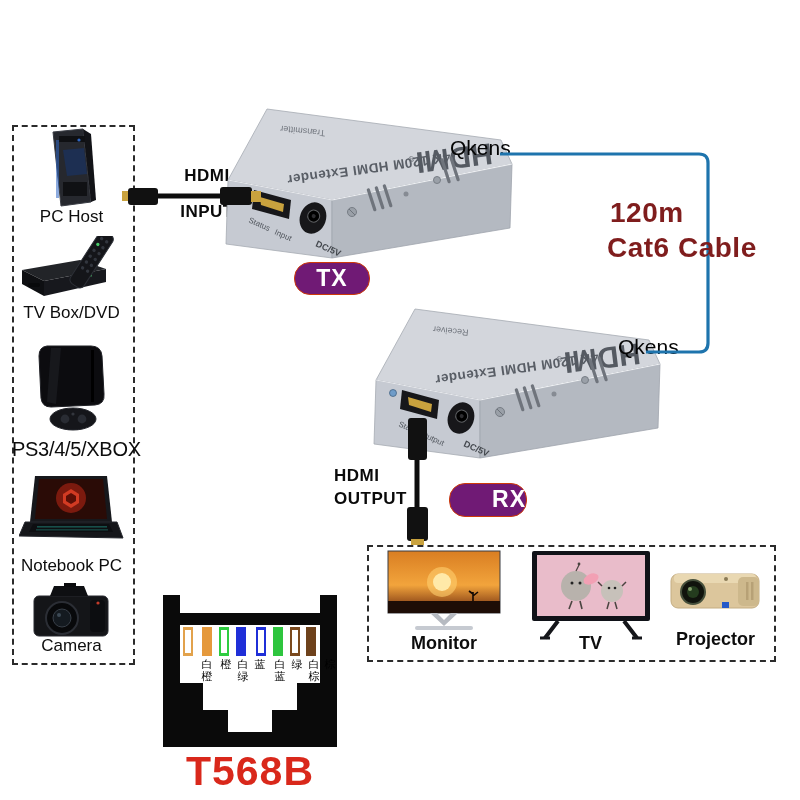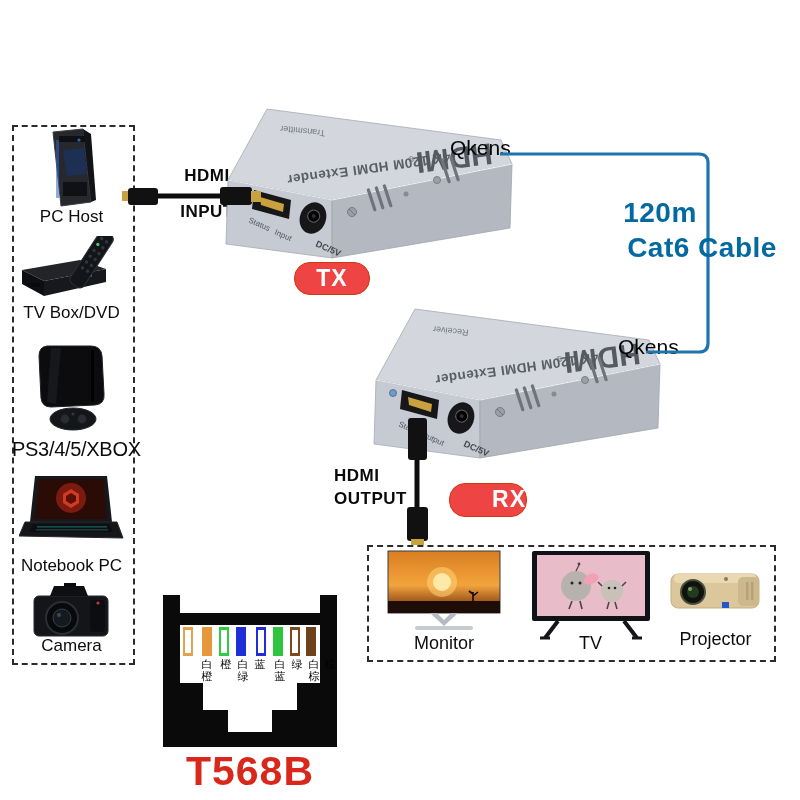--- a/index.html
+++ b/index.html
@@ -1,24 +1,24 @@
 <!DOCTYPE html>
 <html><head>
 <meta charset="utf-8">
 <style>
   html,body{margin:0;padding:0;background:#fff;}
   .canvas{position:relative;width:800px;height:800px;background:#fff;overflow:hidden;
           font-family:"Liberation Sans",sans-serif;color:#111;}
   .abs{position:absolute;}
   .dashed-box{position:absolute;border:2px dashed #2b2b2b;background:#fff;}
   .dev-label{position:absolute;left:12px;width:119px;text-align:center;font-size:17px;color:#0d0d0d;}
-  .out-label{position:absolute;text-align:center;font-size:18px;color:#0d0d0d;}
+  .out-label{position:absolute;text-align:center;font-size:18px;color:#0d0d0d;font-weight:bold;}
   .conn-label{position:absolute;font-weight:bold;font-size:17px;color:#0a0a0a;letter-spacing:.5px;}
-  .cable-text{position:absolute;font-weight:bold;font-size:28px;color:#0369a1;text-align:center;letter-spacing:.5px;}
-  .badge{position:absolute;background:#ef4444;border-radius:16px;color:#fff;font-weight:bold;
+  .cable-text{position:absolute;font-weight:bold;font-size:28px;color:#7f1d1d;text-align:left;letter-spacing:.5px;}
+  .badge{position:absolute;background:#701a75;border-radius:16px;color:#fff;font-weight:bold;
          font-size:23px;text-align:center;letter-spacing:1px;border:1px solid #cf3a0a;}
   .watermark{position:absolute;font-size:21px;color:#050505;}
   .rj45-wrap{position:absolute;left:160px;top:590px;width:180px;height:210px;}
   .wire{position:absolute;top:37px;width:10px;height:29px;}
   .wire-stripe{position:absolute;left:2px;top:3px;width:6px;height:23px;background:#fff;}
   .wire-label{position:absolute;top:68px;width:14px;font-size:11px;line-height:1.12;color:#000;
               text-align:center;word-break:break-all;padding-left:19px;}
   .t568b{position:absolute;top:158px;left:0;width:180px;text-align:center;
          font-size:41px;font-weight:bold;color:#d9281b;letter-spacing:1px;}
 </style>

